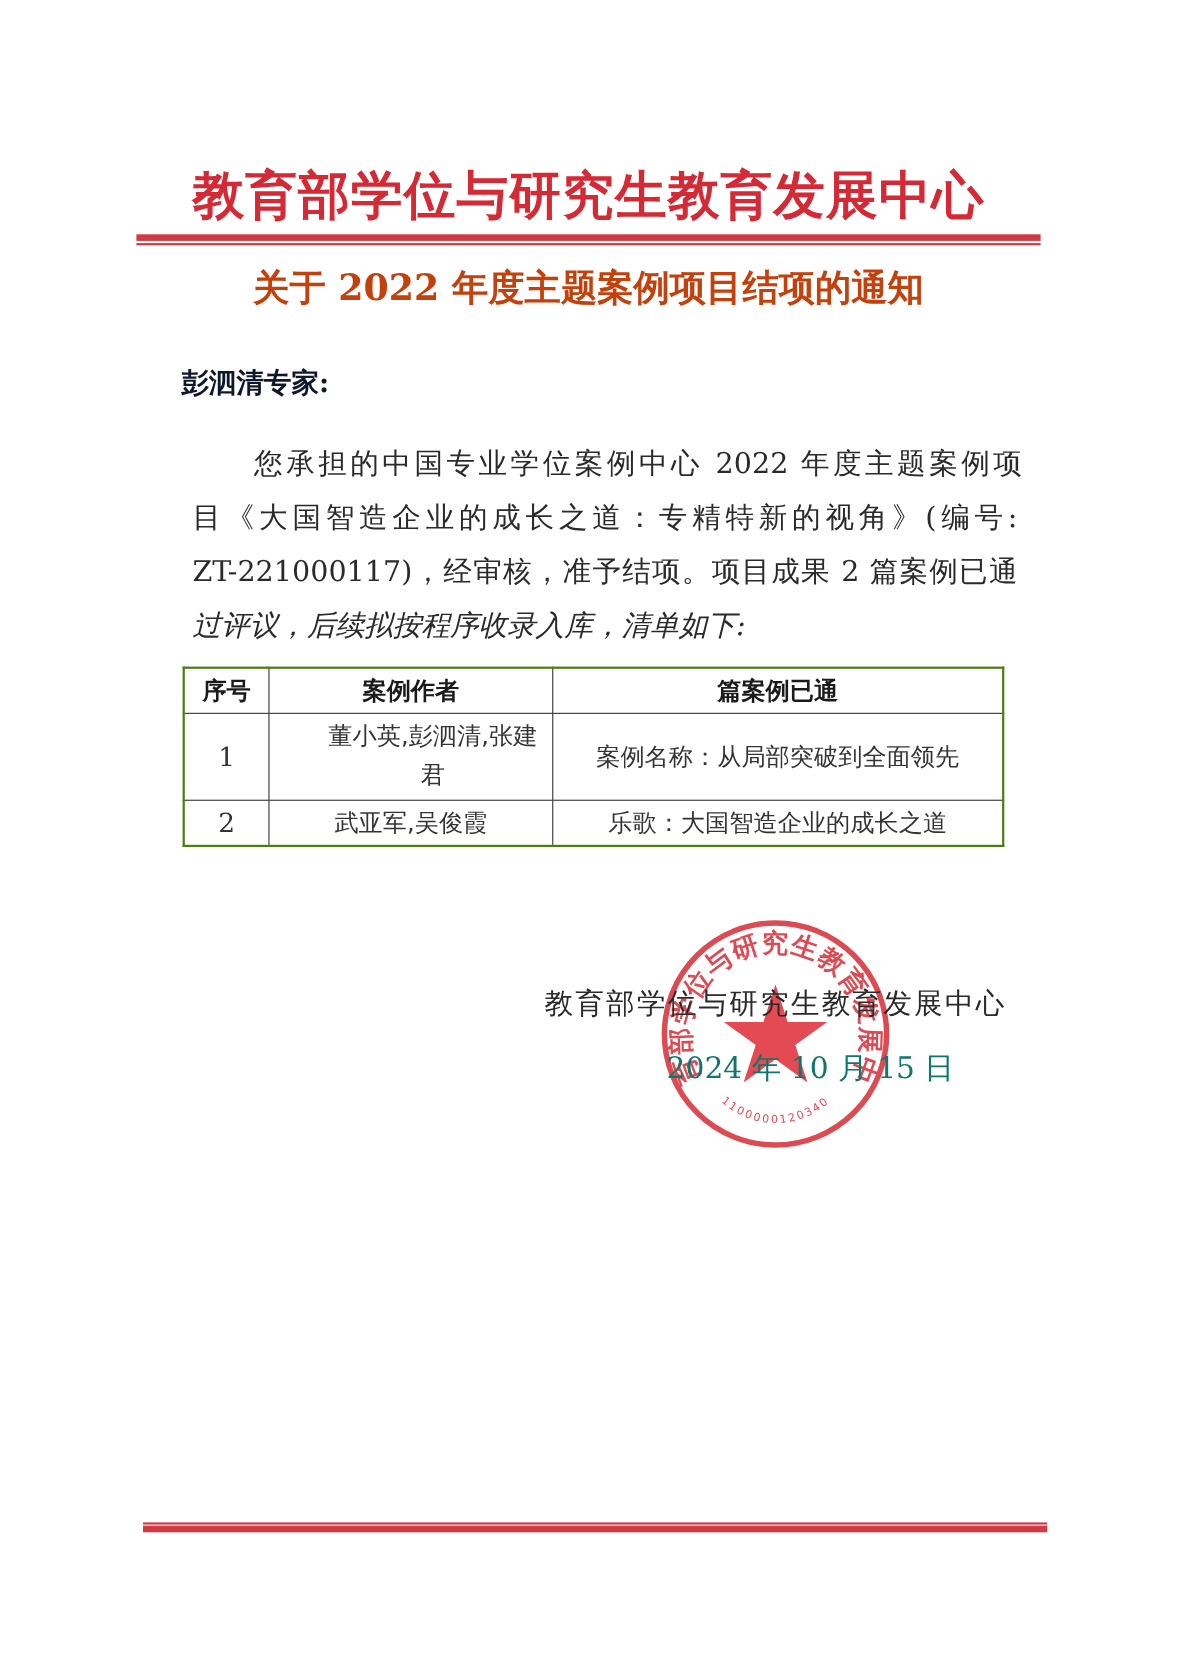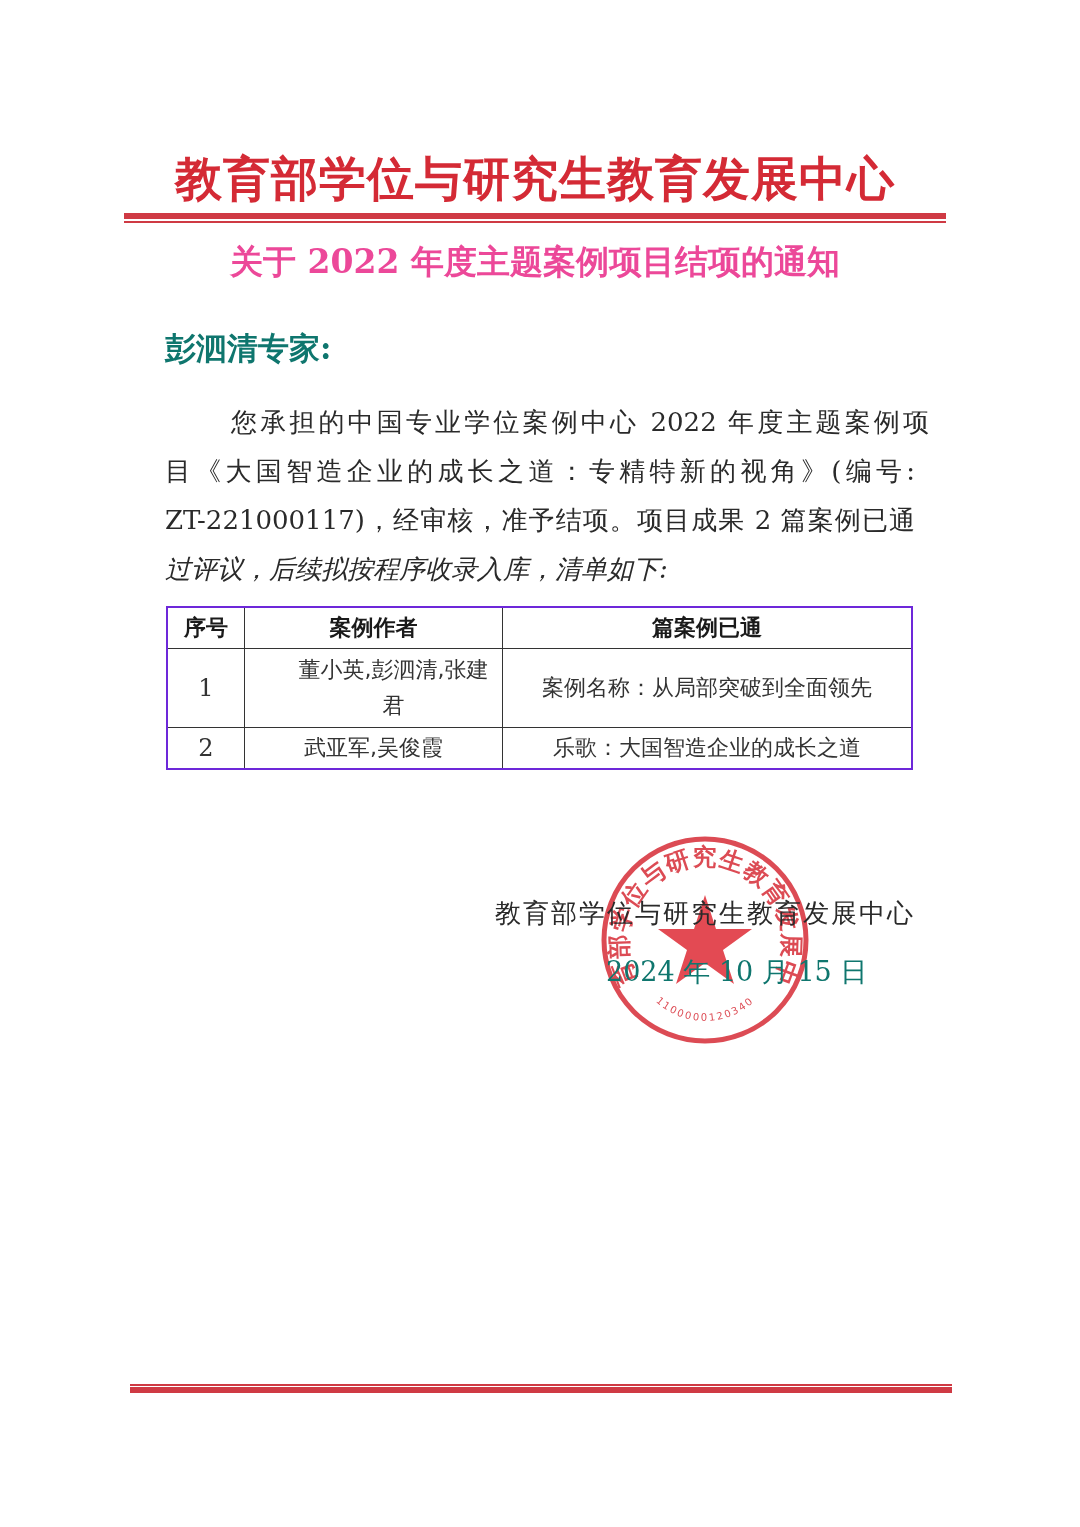--- a/index.html
+++ b/index.html
@@ -17,38 +17,38 @@
       font-weight: bold; font-size: 47px; letter-spacing: 1px;
       color: #d42a35; line-height: 68px;
       white-space: nowrap;
     }
     .top-rule-thick { left: 124px; top: 213px; width: 822px; height: 6px; background: #cf3a44; }
     .top-rule-thin  { left: 124px; top: 221px; width: 822px; height: 2px; background: #cf3a44; }
 
     .doc-title {
       left: 124px; top: 238px; width: 822px; height: 48px;
       text-align: center; font-weight: bold; font-size: 33px; line-height: 48px;
-      color: #ec4899; white-space: nowrap;
+      color: #c2410c; white-space: nowrap;
     }
 
     .salutation {
-      left: 165px; top: 328px; font-weight: bold; font-size: 31px; line-height: 40px;
-      color: #0f766e; white-space: nowrap;
+      left: 165px; top: 328px; font-weight: bold; font-size: 25px; line-height: 40px;
+      color: #0f172a; white-space: nowrap;
     }
 
     .body-line {
-      left: 165px; width: 750px; font-size: 26px; line-height: 40px; color: #2a2a2a;
+      left: 175px; width: 750px; font-size: 26px; line-height: 40px; color: #2a2a2a;
       white-space: nowrap; text-align: justify; text-align-last: justify;
     }
     .body-line.first { left: 220px; width: 698px; margin-left: 11px; }
     .body-line.last { text-align-last: left; width: auto; font-style: italic; }
 
     table.case-table {
       position: absolute; left: 166px; top: 606px; width: 747px;
-      border-collapse: collapse; border: 2px solid #6d28d9;
+      border-collapse: collapse; border: 2px solid #4d7c0f;
       font-size: 22px; color: #333;
       font-family: "DejaVu Sans", "Liberation Sans", sans-serif;
     }
     .case-table th, .case-table td { border: 1.5px solid #333; text-align: center; padding: 0 6px; }
     .case-table th { height: 40px; font-weight: bold; color: #1a1a1a; }
     .case-table td.num { font-family: "DejaVu Serif", "Liberation Serif", serif; font-size: 24px; }
     .case-table tr.r1 td { height: 78px; }
     .case-table tr.r2 td { height: 40px; }
     .col-seq { width: 64px; }
     .col-author { width: 220px; }

